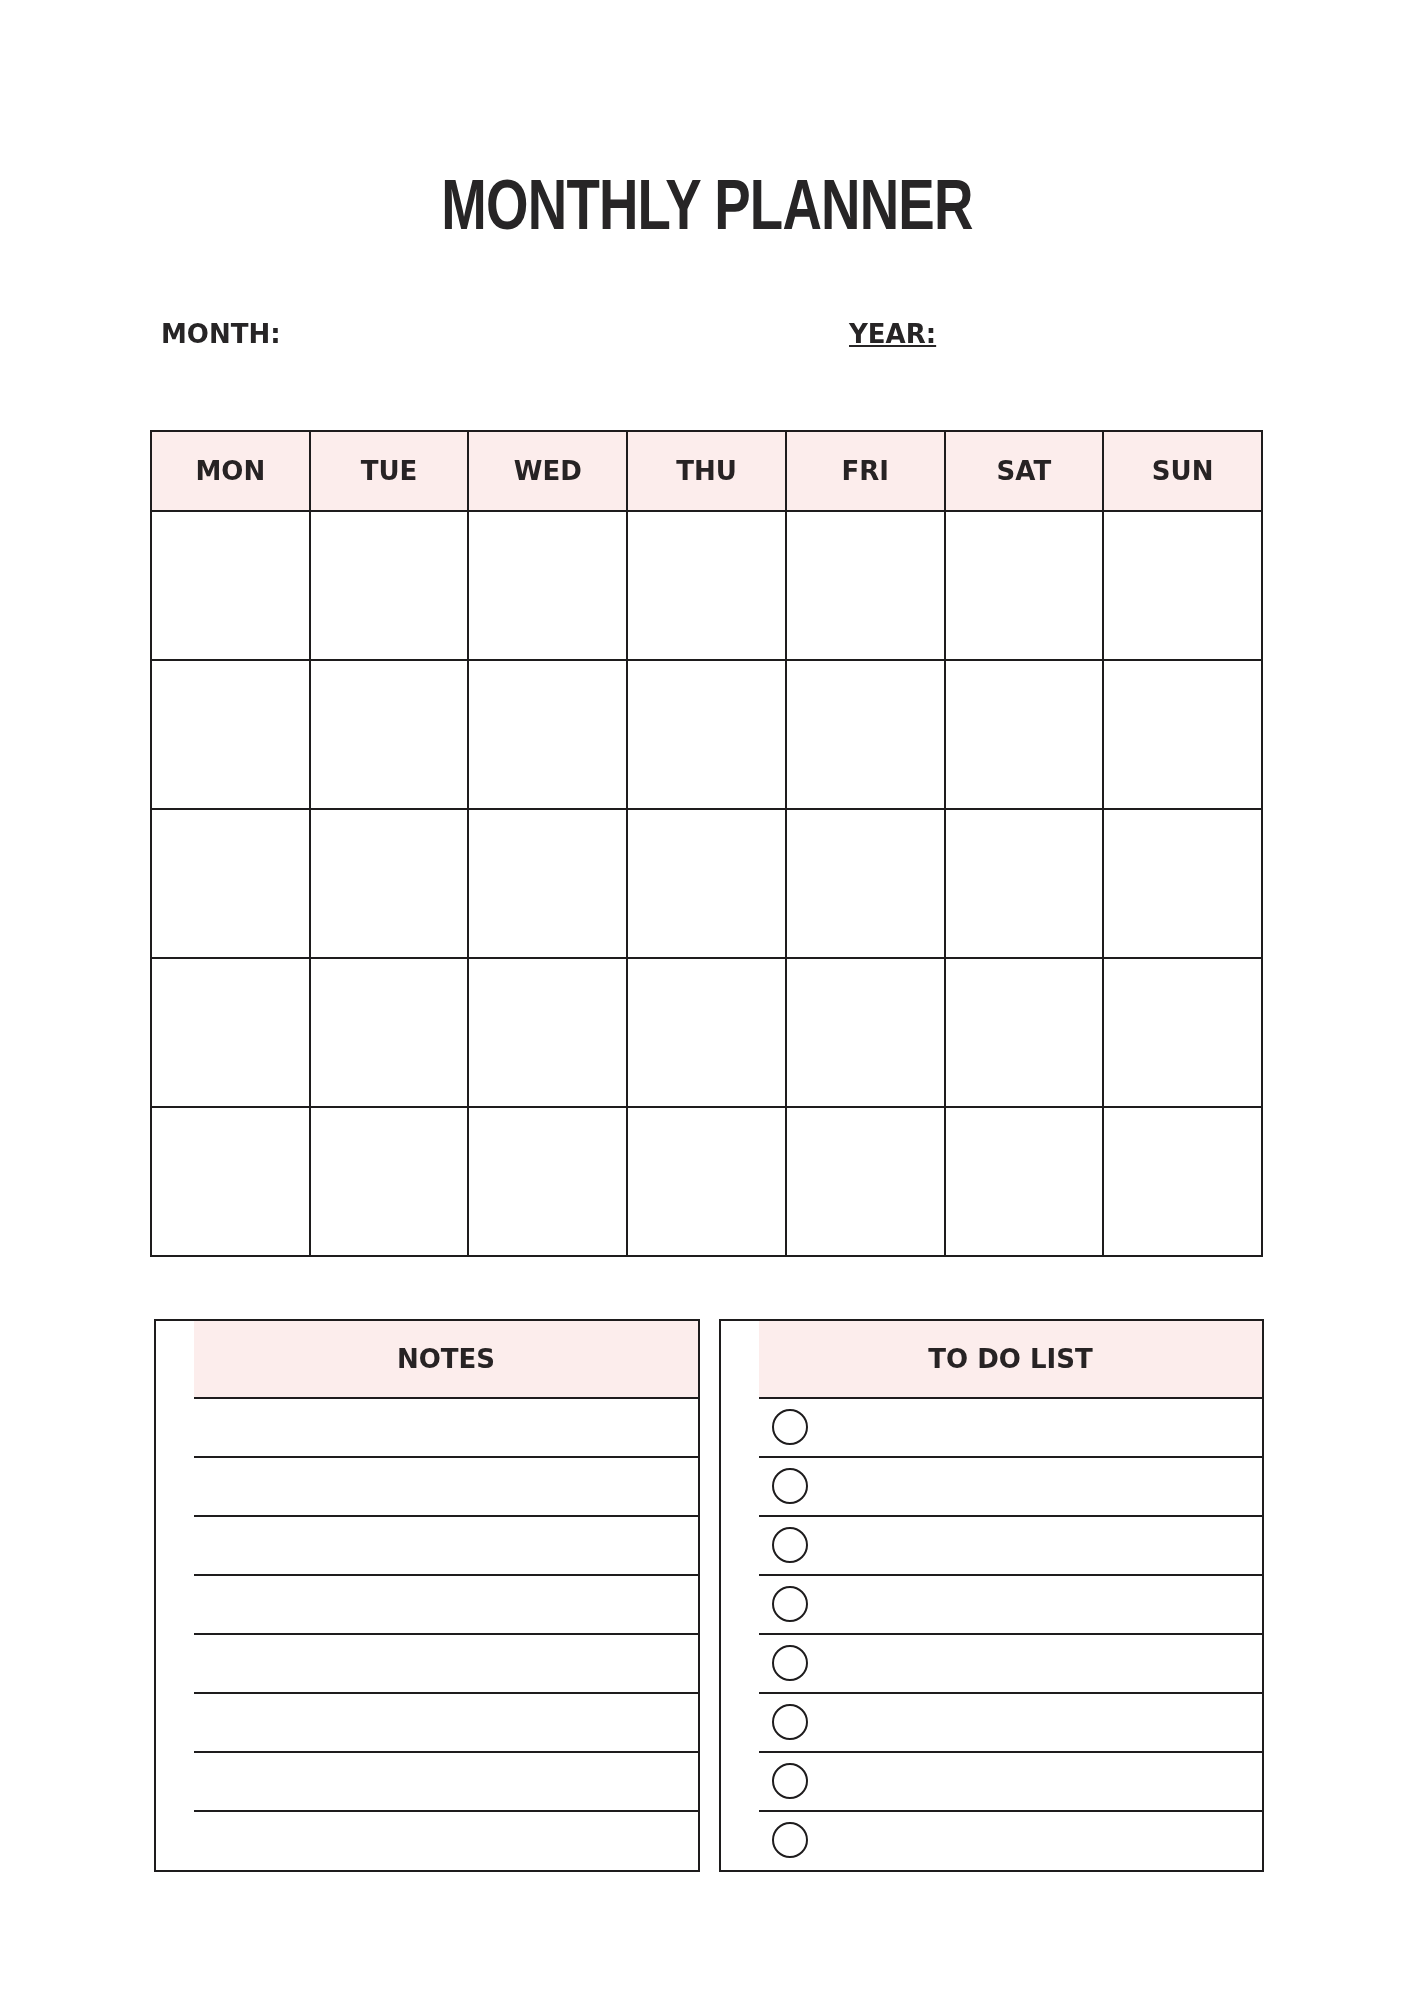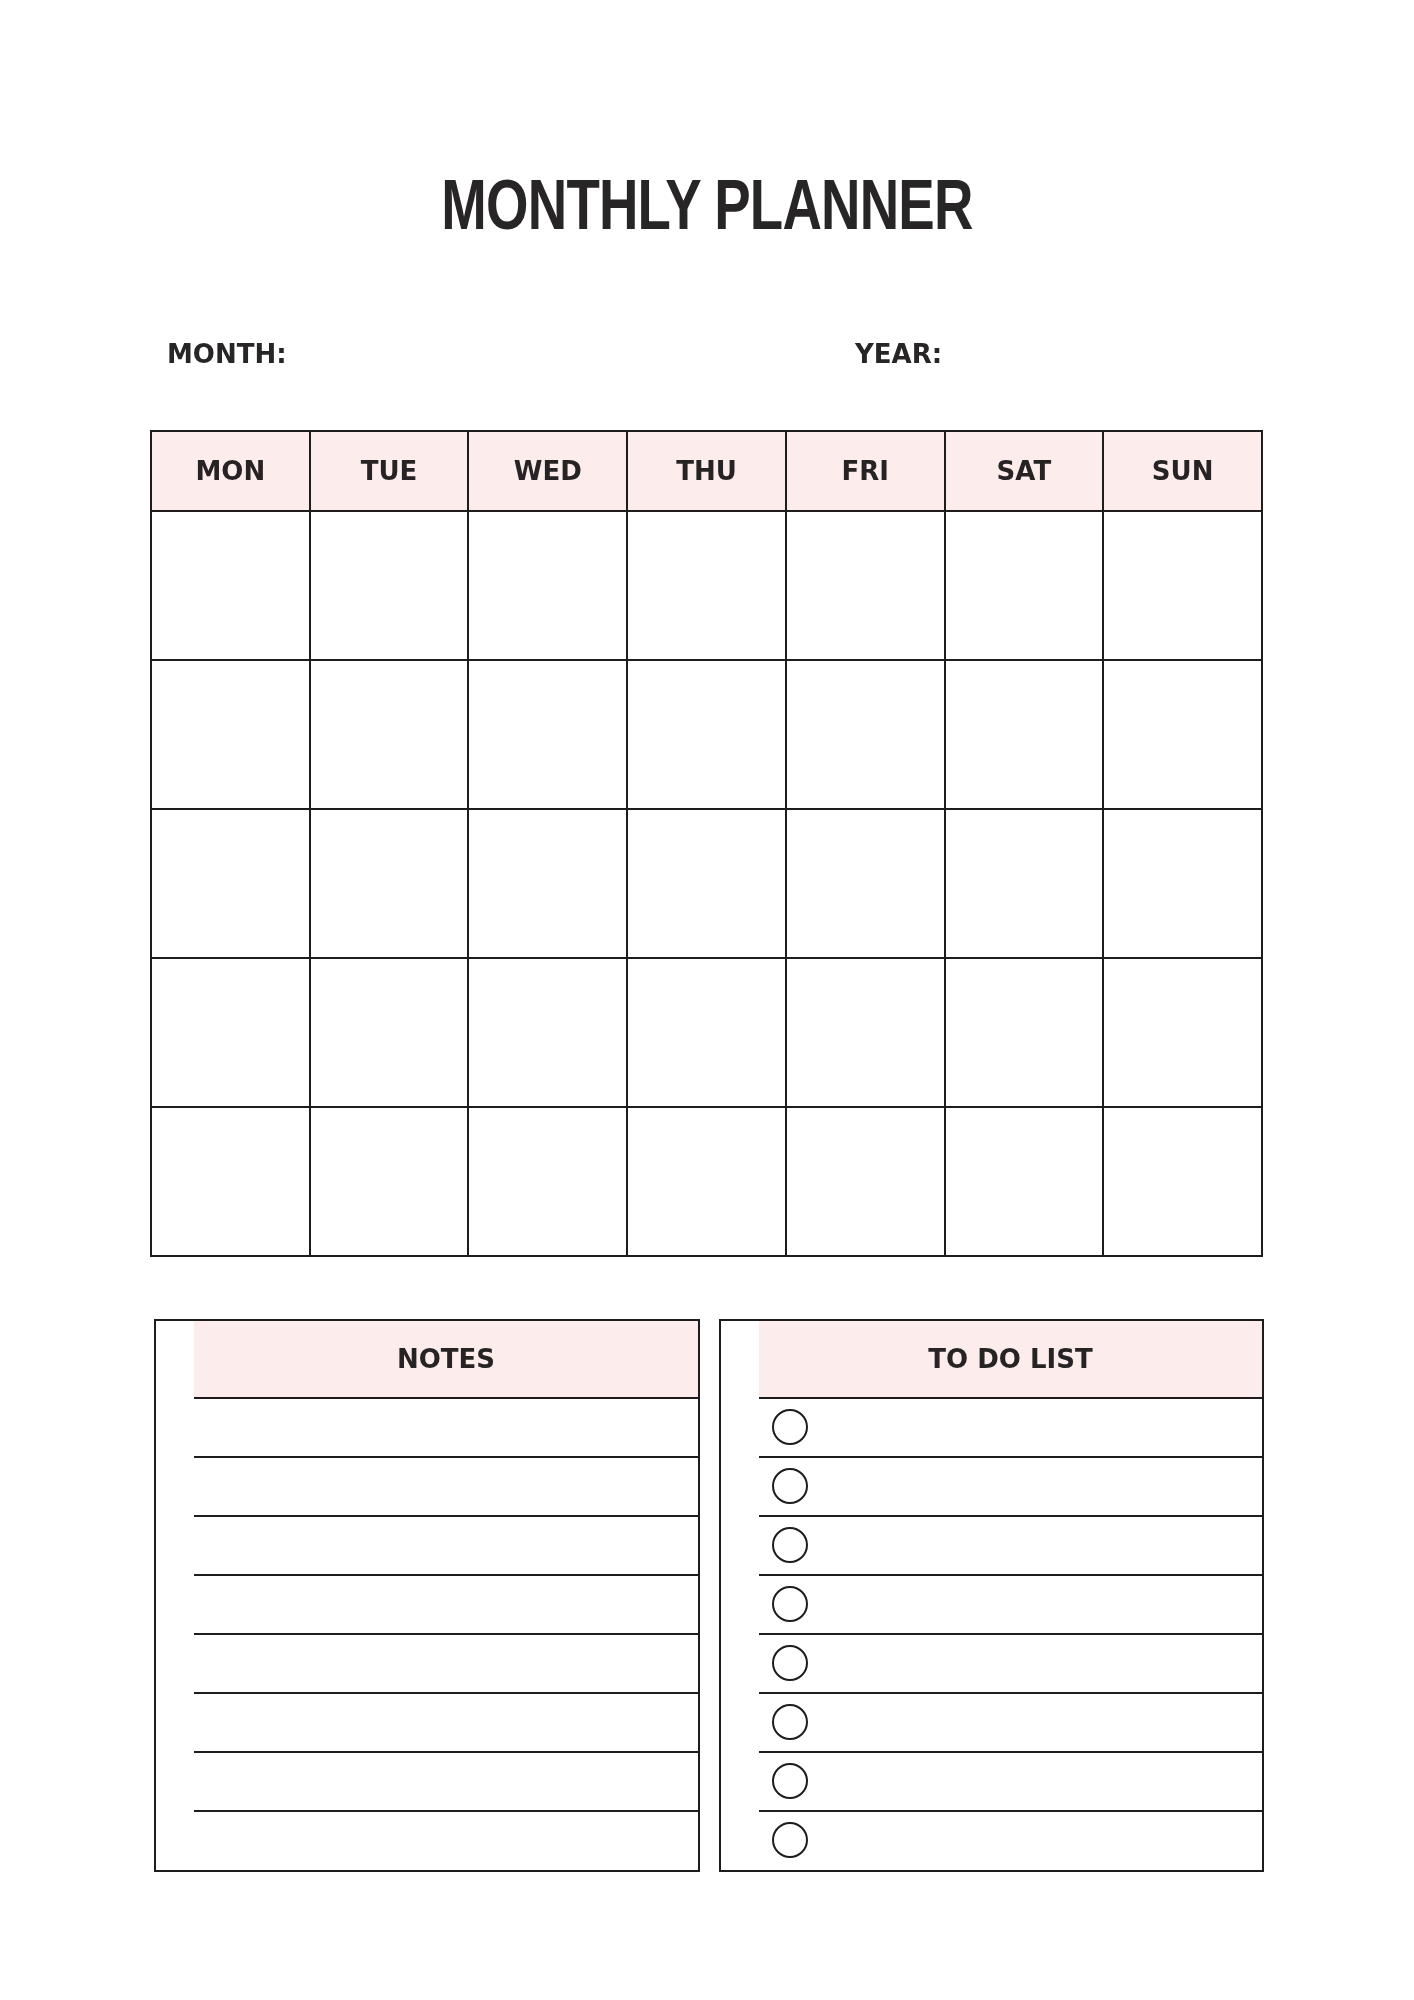--- a/index.html
+++ b/index.html
@@ -4,25 +4,25 @@
   <style>
     html, body { margin: 0; padding: 0; background: #ffffff; }
     body { width: 1414px; height: 2000px; position: relative; overflow: hidden; color: #272324; }
     .title {
       position: absolute; left: 0; top: 165px; width: 1414px; text-align: center;
       font-family: "Liberation Sans", sans-serif; font-weight: bold; font-size: 70px;
       letter-spacing: -1px; transform: scaleX(0.78); transform-origin: 707px 0; line-height: 80px;
       color: #272526;
     }
     .field-label {
-      position: absolute; top: 338px; font-family: "DejaVu Sans", sans-serif; font-weight: bold;
-      font-size: 26px; color: #272526; line-height: 32px; margin-left: 6px;
+      position: absolute; top: 318px; font-family: "DejaVu Sans", sans-serif; font-weight: bold;
+      font-size: 26px; color: #272526; line-height: 32px;
     }
     .month-label { left: 161px; }
-    .year-label { left: 849px; }
+    .year-label { left: 849px; text-decoration: underline; }
     .field-line { position: absolute; top: 330px; height: 32px; }
     .month-input { left: 285px; width: 500px; }
     .year-input { left: 950px; width: 300px; }
 
     .calendar {
       position: absolute; left: 150px; top: 430px; width: 1113px;
       border-collapse: collapse; table-layout: fixed;
     }
     .calendar th, .calendar td { border: 2px solid #1e1c1d; padding: 0; }
     .calendar th {

